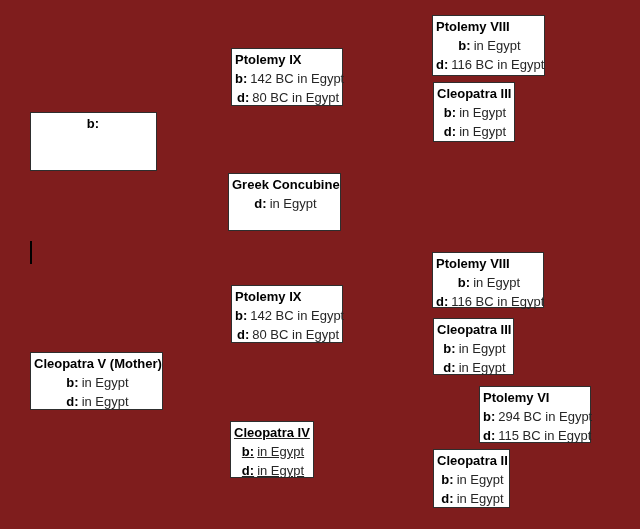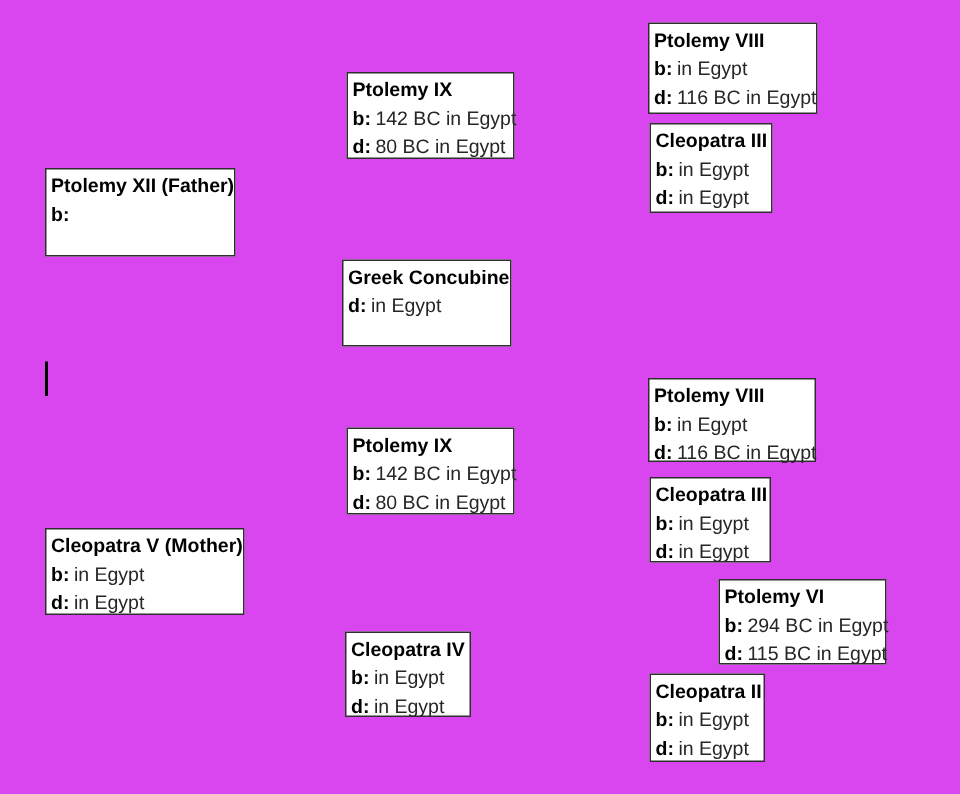--- a/index.html
+++ b/index.html
@@ -1,55 +1,55 @@
 <!DOCTYPE html>
 <html><head>
 <meta charset="utf-8">
 <style>
   html, body { margin: 0; padding: 0; background: #ffffff; }
   .canvas {
     position: relative;
     width: 640px;
     height: 529px;
-    background: #d946ef;
+    background: #7f1d1d;
     font-family: "Liberation Sans", sans-serif;
     overflow: hidden;
   }
   .pbox {
     position: absolute;
     box-sizing: border-box;
     border: 1px solid #2e2e2e;
     background: #ffffff;
     padding: 1px 1px 0 3px;
     font-size: 13px;
     line-height: 19px;
     white-space: nowrap;
     color: #262626;
   }
   .pbox .title { font-weight: 700; color: #000000; }
-  .pbox .row   { color: #262626; }
+  .pbox .row   { color: #262626; text-align: center; }
   .lbl { font-weight: 700; color: #000000; margin-right: 3px; }
   .text-cursor {
     position: absolute;
     left: 30px; top: 241px;
     width: 2px; height: 23px;
     background: #000000;
   }
   
   .b-pviii1 { left: 432px; top: 15px;  width: 113px; height: 61px; }
   .b-cliii1 { left: 433px; top: 82px;  width: 82px;  height: 60px; }
   .b-pix1   { left: 231px; top: 48px;  width: 112px; height: 58px; }
   .b-pxii   { left: 30px;  top: 112px; width: 127px; height: 59px; }
   .b-greek  { left: 228px; top: 173px; width: 113px; height: 58px; }
   .b-pviii2 { left: 432px; top: 252px; width: 112px; height: 56px; }
   .b-pix2   { left: 231px; top: 285px; width: 112px; height: 58px; }
   .b-cliii2 { left: 433px; top: 318px; width: 81px;  height: 57px; }
   .b-clv    { left: 30px;  top: 352px; width: 133px; height: 58px; }
   .b-pvi    { left: 432px; top: 386px; width: 112px; height: 57px; margin-left: 47px; }
-  .b-cliv   { left: 230px; top: 421px; width: 84px;  height: 57px; }
+  .b-cliv   { left: 230px; top: 421px; width: 84px;  height: 57px; text-decoration: underline; }
   .b-clii   { left: 433px; top: 449px; width: 77px;  height: 59px; }
 </style>
 </head>
 <body>
 
 <div class="canvas">
 
   <div class="pbox b-pviii1">
     <div class="title">Ptolemy VIII</div>
     <div class="row"><span class="lbl">b:</span><span>in Egypt</span></div>
@@ -62,21 +62,20 @@
     <div class="row"><span class="lbl">d:</span><span>in Egypt</span></div>
   </div>
 
   <div class="pbox b-pix1">
     <div class="title">Ptolemy IX</div>
     <div class="row"><span class="lbl">b:</span><span>142 BC in Egypt</span></div>
     <div class="row"><span class="lbl">d:</span><span>80 BC in Egypt</span></div>
   </div>
 
   <div class="pbox b-pxii">
-    <div class="title">Ptolemy XII (Father)</div>
     <div class="row"><span class="lbl">b:</span><span></span></div>
   </div>
 
   <div class="pbox b-greek">
     <div class="title">Greek Concubine</div>
     <div class="row"><span class="lbl">d:</span><span>in Egypt</span></div>
   </div>
 
   <div class="text-cursor"></div>
 

